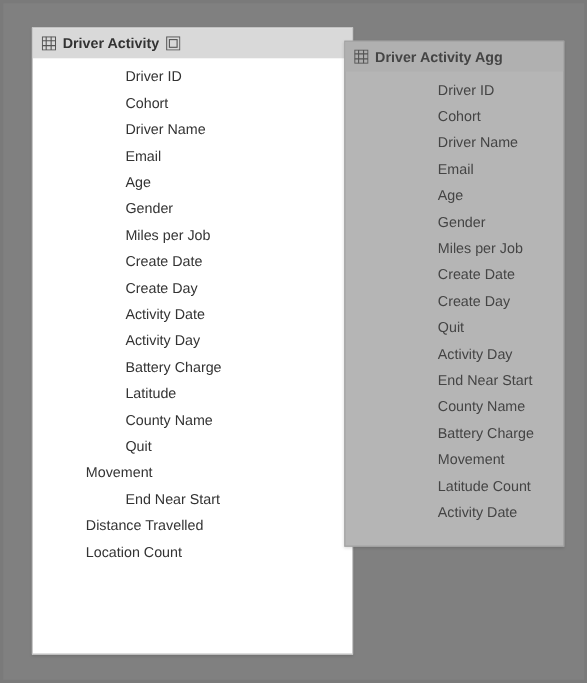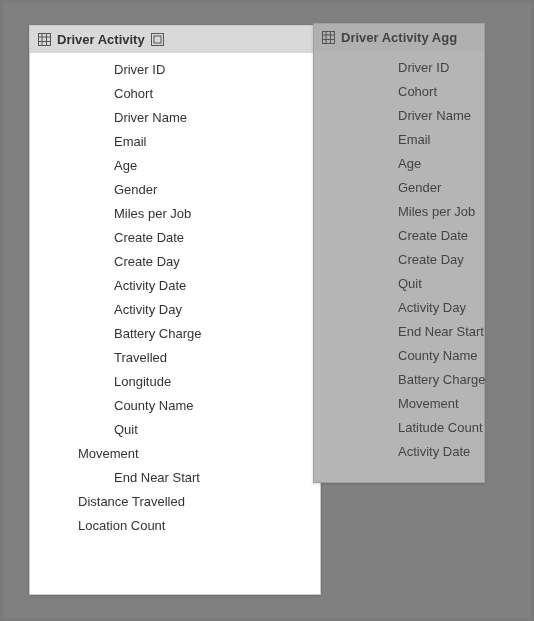--- a/index.html
+++ b/index.html
@@ -132,25 +132,21 @@
         <div class="field-row">
           <span class="field-icon icon indent-2" style="margin-left: 30px;"></span>
           <span class="field-label">Activity Day</span>
         </div>
         <div class="field-row">
           <span class="field-icon icon indent-2" style="margin-left: 30px;"></span>
           <span class="field-label">Battery Charge</span>
         </div>
         <div class="field-row">
           <span class="field-icon icon indent-2" style="margin-left: 30px;"></span>
-          <span class="field-label">Travelled</span>
-        </div>
-        <div class="field-row">
-          <span class="field-icon icon indent-2" style="margin-left: 30px;"></span>
-          <span class="field-label">Longitude</span>
+          <span class="field-label">Latitude</span>
         </div>
         <div class="field-row">
           <span class="field-icon icon indent-2" style="margin-left: 30px;"></span>
           <span class="field-label">County Name</span>
         </div>
         <div class="field-row">
           <span class="field-icon icon indent-2" style="margin-left: 30px;"></span>
           <span class="field-label">Quit</span>
         </div>
         <div class="field-row">
@@ -186,21 +182,21 @@
               <line x1="7" y1="3" x2="10" y2="3" stroke="#555"></line>
               <line x1="7" y1="5" x2="10" y2="5" stroke="#555"></line>
               <line x1="2.5" y1="8" x2="10" y2="8" stroke="#555"></line>
               <line x1="2.5" y1="10" x2="10" y2="10" stroke="#555"></line>
             </svg>
           </span>
           <span class="field-label">Location Count</span>
         </div>
       </div>
     </div>
-    <div class="panel inactive" style="left: 310px; top: 20px; width: 172px; min-height: 460px;">
+    <div class="panel inactive" style="left: 310px; top: 34px; width: 200px; min-height: 460px;">
       <div class="panel-header">
         <span class="icon">
           <svg width="13" height="13" viewBox="0 0 13 13">
             <rect x="0.5" y="0.5" width="12" height="12" fill="none" stroke="#555" stroke-width="1"></rect>
             <line x1="0.5" y1="4" x2="12.5" y2="4" stroke="#555"></line>
             <line x1="0.5" y1="8.5" x2="12.5" y2="8.5" stroke="#555"></line>
             <line x1="4" y1="0.5" x2="4" y2="12.5" stroke="#555"></line>
             <line x1="8.5" y1="0.5" x2="8.5" y2="12.5" stroke="#555"></line>
           </svg>
         </span>

